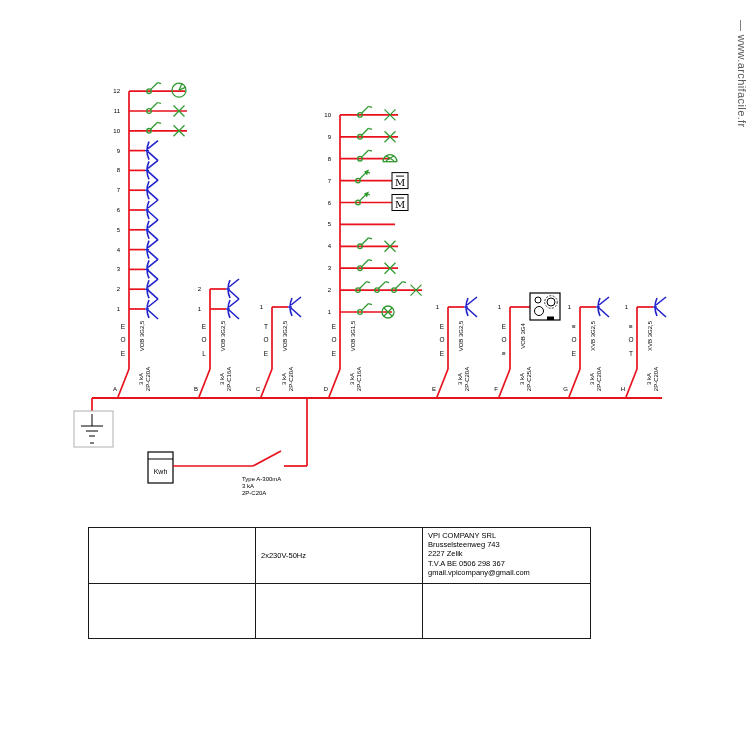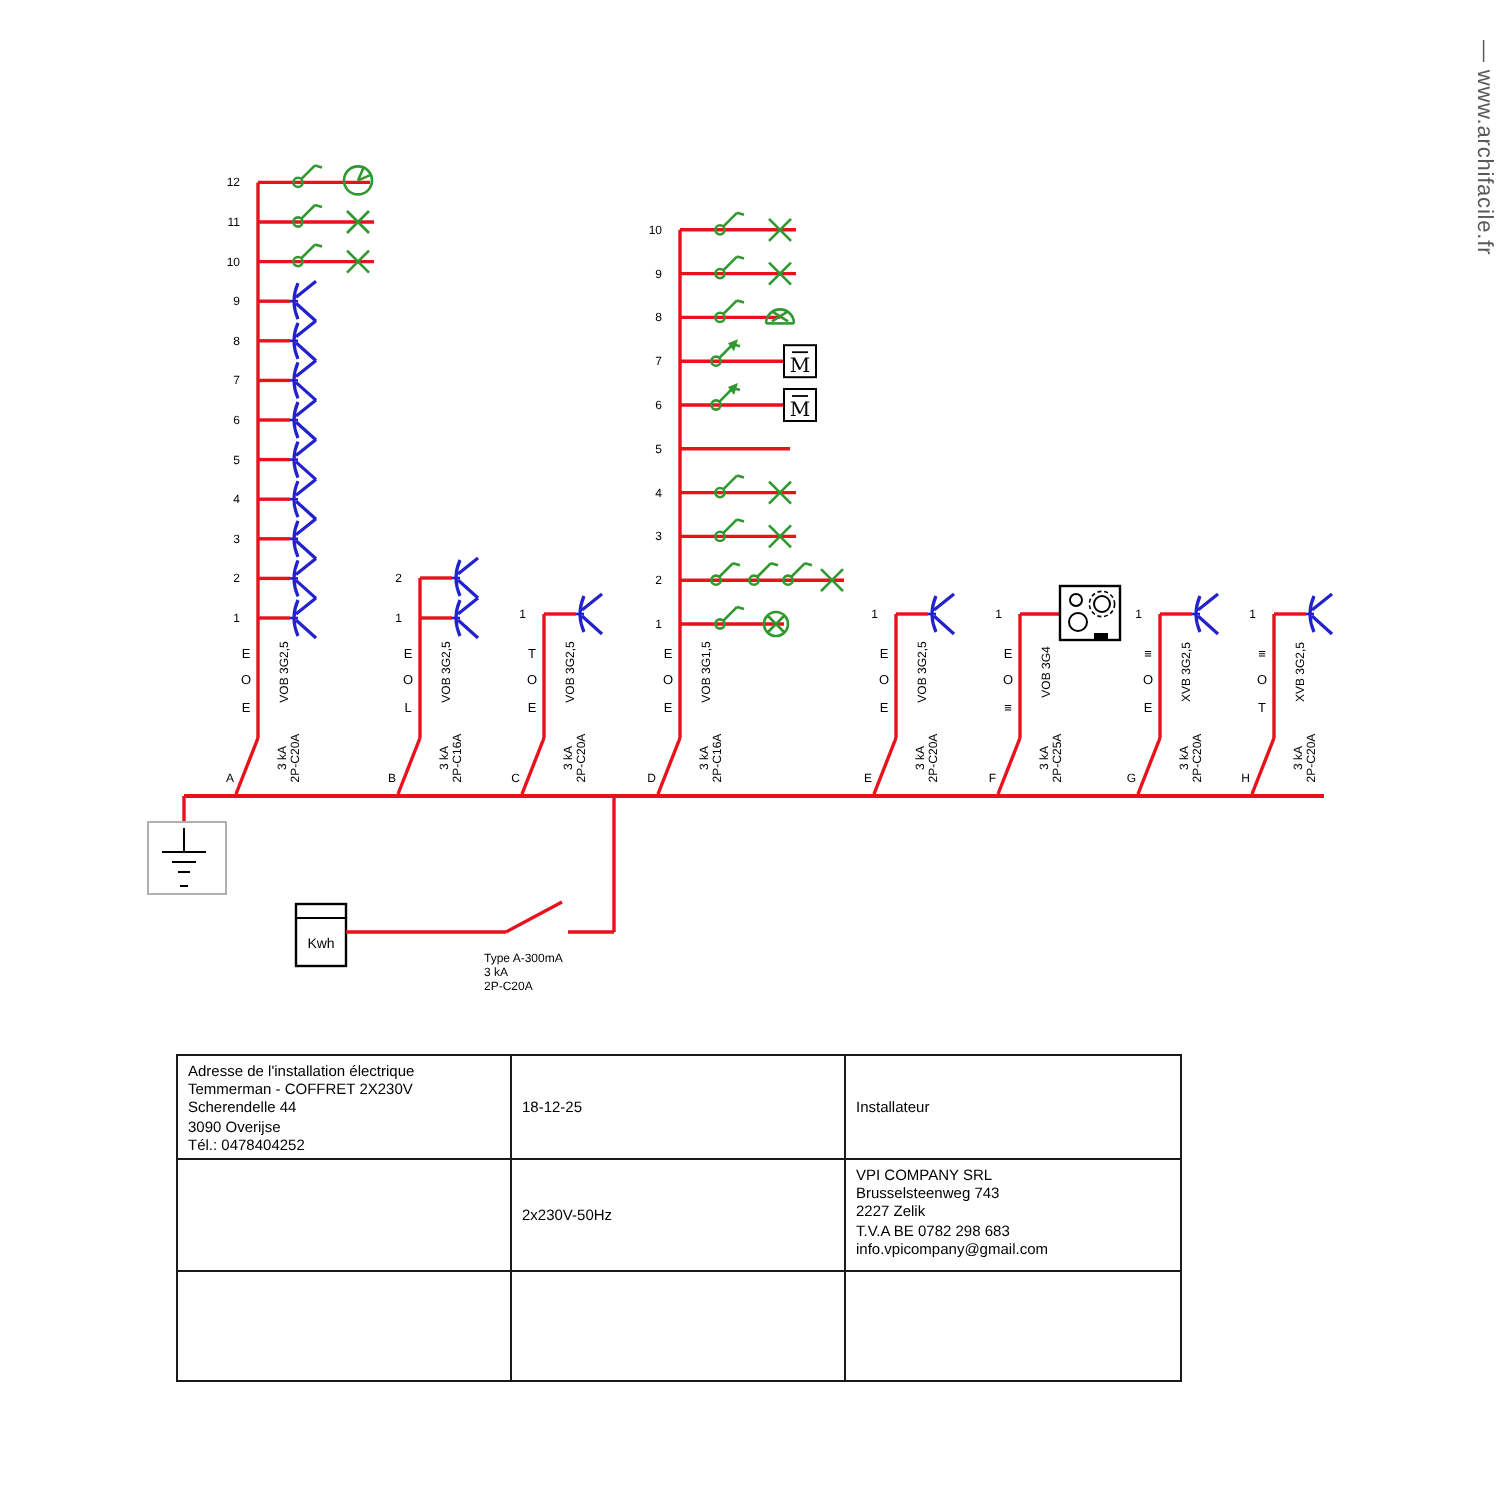--- a/index.html
+++ b/index.html
@@ -312,40 +312,29 @@
 
   <a id="watermark" href="#">— www.archifacile.fr</a>
 
   <table id="titleblock">
     <colgroup>
         <col style="width:167px">
         <col style="width:167px">
         <col style="width:168px">
       </colgroup>
     <tbody>
-        <tr style="height:48px">
-      <td class="topalign">
-        <div class="cellline">Adresse de l'installation électrique</div>
-        <div class="cellline">Temmerman - COFFRET 2X230V</div>
-        <div class="cellline">Scherendelle 44</div>
-        <div class="cellline">3090 Overijse</div>
-        <div class="cellline">Tél.: 0478404252</div>
-      </td>
-      <td>18-12-25</td>
-      <td>Installateur</td>
-    </tr>
     <tr style="height:56px">
       <td></td>
       <td>2x230V-50Hz</td>
       <td class="topalign">
         <div class="cellline">VPI COMPANY SRL</div>
         <div class="cellline">Brusselsteenweg 743</div>
         <div class="cellline">2227 Zelik</div>
-        <div class="cellline">T.V.A BE 0782 298 683</div>
-        <div class="cellline">info.vpicompany@gmail.com</div>
+        <div class="cellline">T.V.A BE 0506 298 367</div>
+        <div class="cellline">gmail.vpicompany@gmail.com</div>
       </td>
     </tr>
     <tr style="height:55px">
       <td></td>
       <td></td>
       <td></td>
     </tr>
   </tbody>
     </table>
 </div>

